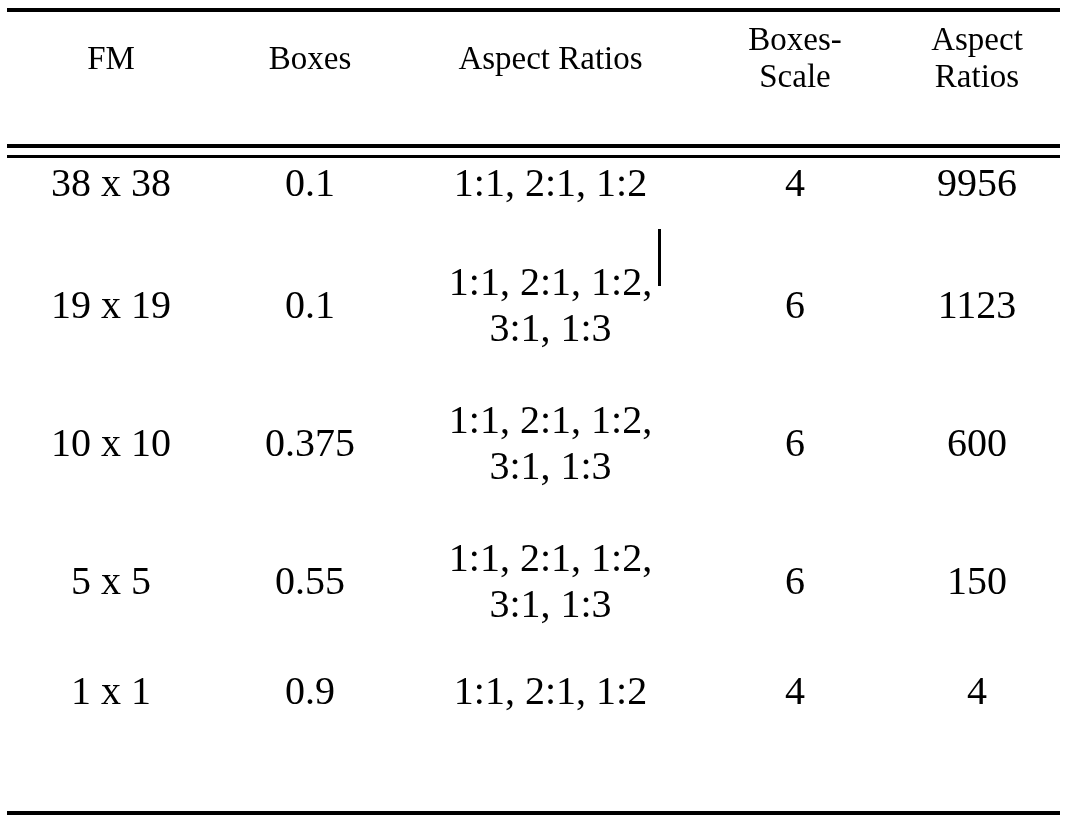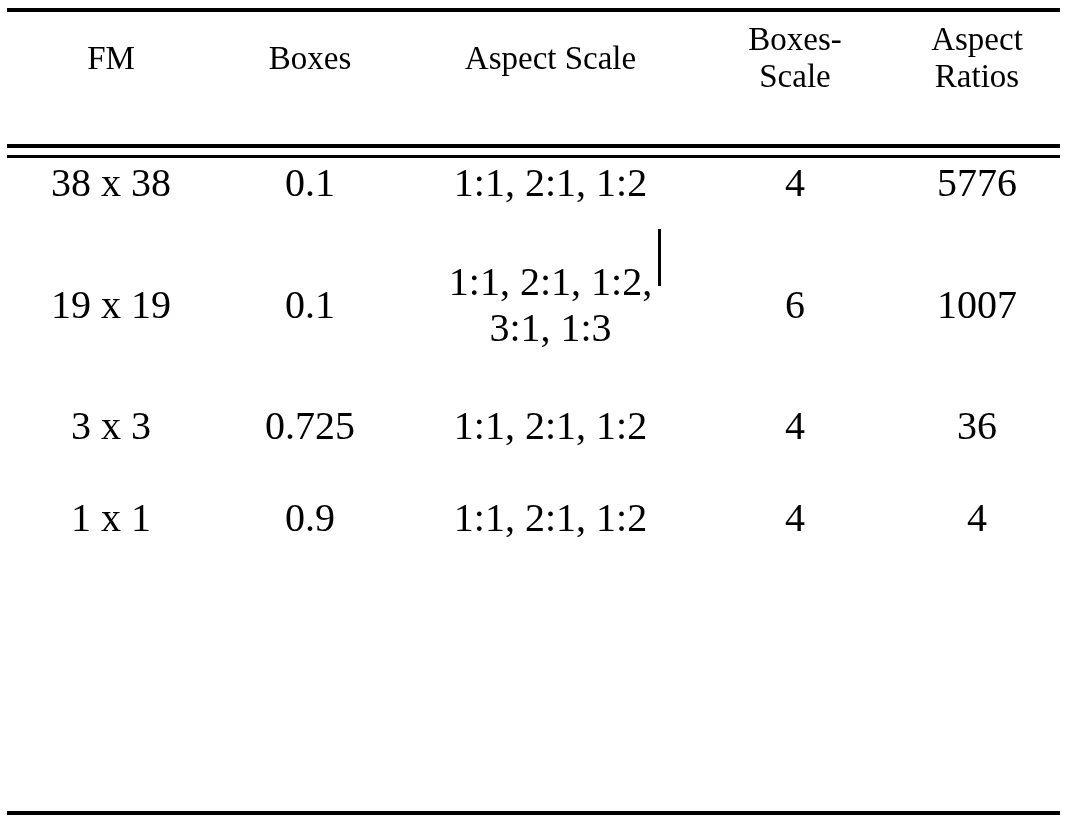--- a/index.html
+++ b/index.html
@@ -123,21 +123,21 @@
 
     <thead>
       <tr>
         <th>
           <span class="hdr-two-line">FM</span>
         </th>
         <th>
           <span class="hdr-two-line">Boxes</span>
         </th>
         <th>
-          <span class="hdr-two-line">Aspect Scale</span>
+          <span class="hdr-two-line">Aspect Ratios</span>
         </th>
         <th>
           <span class="hdr-two-line">Boxes-</span>
           <span class="hdr-two-line">Scale</span>
         </th>
         <th>
           <span class="hdr-two-line">Aspect</span>
           <span class="hdr-two-line">Ratios</span>
         </th>
       </tr>
@@ -145,45 +145,56 @@
 
     <tbody>
 
       <tr class="row-1">
         <td>38 x 38</td>
         <td>0.1</td>
         <td class="cell-multiline">
           <span class="line">1:1, 2:1, 1:2</span>
         </td>
         <td>4</td>
-        <td>5776</td>
+        <td>9956</td>
       </tr>
 
       <tr class="row-2">
         <td>19 x 19</td>
         <td>0.1</td>
         <td class="cell-multiline">
           <span class="line"><span class="caret-host"><span>1:1, 2:1, 1:2,</span><span class="text-caret"></span></span></span>
           <span class="line">3:1, 1:3</span>
         </td>
         <td>6</td>
-        <td>1007</td>
-      </tr>
-
-
-
-      <tr class="row-5">
-        <td>3 x 3</td>
-        <td>0.725</td>
-        <td class="cell-multiline">
-          <span class="line">1:1, 2:1, 1:2</span>
-        </td>
-        <td>4</td>
-        <td>36</td>
-      </tr>
+        <td>1123</td>
+      </tr>
+
+      <tr class="row-3">
+        <td>10 x 10</td>
+        <td>0.375</td>
+        <td class="cell-multiline">
+          <span class="line">1:1, 2:1, 1:2,</span>
+          <span class="line">3:1, 1:3</span>
+        </td>
+        <td>6</td>
+        <td>600</td>
+      </tr>
+
+      <tr class="row-4">
+        <td>5 x 5</td>
+        <td>0.55</td>
+        <td class="cell-multiline">
+          <span class="line">1:1, 2:1, 1:2,</span>
+          <span class="line">3:1, 1:3</span>
+        </td>
+        <td>6</td>
+        <td>150</td>
+      </tr>
+
 
       <tr class="row-6">
         <td>1 x 1</td>
         <td>0.9</td>
         <td class="cell-multiline">
           <span class="line">1:1, 2:1, 1:2</span>
         </td>
         <td>4</td>
         <td>4</td>
       </tr>

